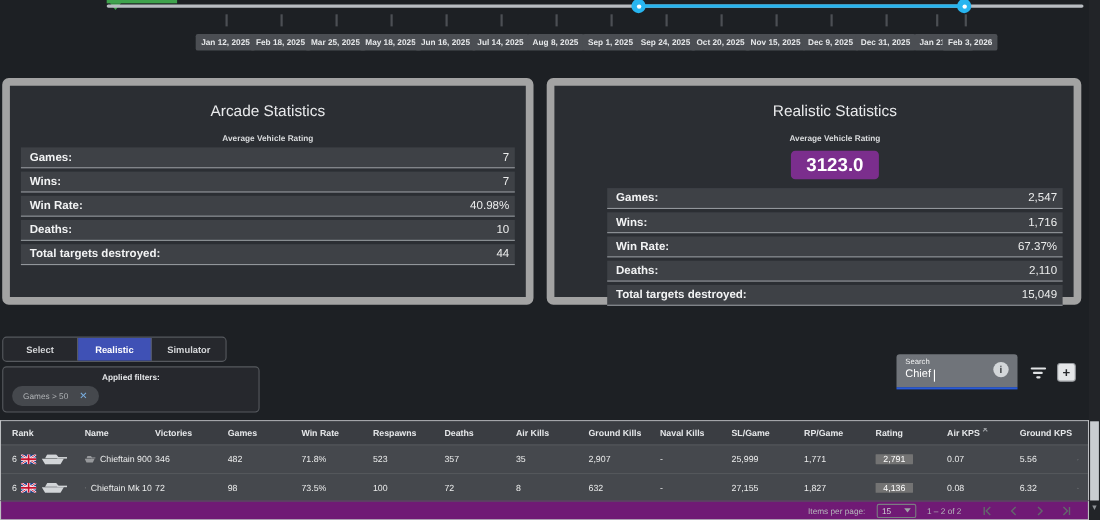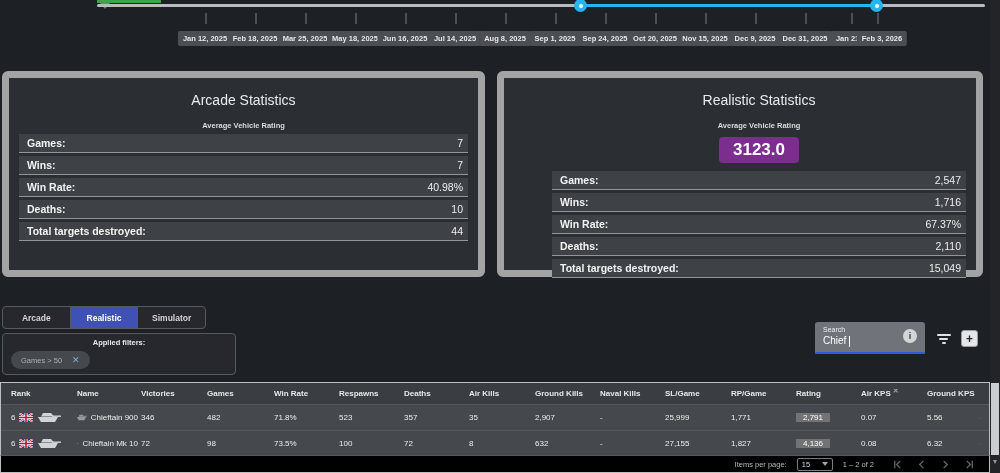--- a/index.html
+++ b/index.html
@@ -75,21 +75,21 @@
   .thead .cell { font-weight:700; color:#e6e8ea; }
   .col-rank{width:70px; padding-left:10px;} .col-name{width:67px; padding-left:6px;}
   .col-v{width:66px}.col-g{width:67px}.col-wr{width:65px}.col-rs{width:65px}.col-d{width:65px}
   .col-ak{width:66px}.col-gk{width:65px}.col-nk{width:65px}.col-sl{width:66px}.col-rp{width:65px}
   .col-rt{width:65px}.col-akps{width:66px}.col-gkps{width:52px}
   .col-ch{flex:1; display:flex; justify-content:flex-end; padding-right:8px;}
   .rank-cell, .name-cell { display:flex; align-items:center; gap:4px; }
   .remove-col { display:inline-block; color:#9fa2a6; font-size:7px; transform:translateY(-3px); margin-left:2px; }
   .rating-badge { background:#737373; border-radius:3px; color:#fff; padding:2px 7px; font-weight:400; }
   
-  .tfoot { position:absolute; left:0; top:455px; width:990px; height:18px; background:#000000;
+  .tfoot { position:absolute; left:0; top:455px; width:990px; height:18px; background:#701a75;
     border:1px solid #bdbfc2; border-top:1px solid #54575b; display:flex; align-items:center;
     justify-content:flex-end; gap:10px; padding-right:14px; font-size:7.5px; color:#b6b9bc; }
   .pagesize-select { width:36px; height:13px; border:1px solid #7a7d81; border-radius:2px;
     display:flex; align-items:center; justify-content:space-between; padding:0 4px; color:#d2d4d7; }
   .select-caret { width:0; height:0; border-left:3px solid transparent; border-right:3px solid transparent; border-top:4px solid #a0a3a7; }
   .pager { display:flex; gap:13px; margin-left:8px; align-items:center; }
   .pager svg { display:block; }
   
   .scrollbar { position:absolute; right:0; top:0; width:10px; height:473px; background:#222428; }
   .scroll-thumb { position:absolute; left:1px; top:383px; width:8px; height:72px; background:#c9ccd0; }
@@ -193,21 +193,21 @@
         <span class="stat-value">2,110</span>
       </div>
       <div class="stat-row">
         <span class="stat-label">Total targets destroyed:</span>
         <span class="stat-value">15,049</span>
       </div>
     </div>
   </div>
 
   <div class="tabbar">
-    <div class="tab">Arcade</div>
+    <div class="tab">Select</div>
     <div class="tab selected">Realistic</div>
     <div class="tab">Simulator</div>
   </div>
 
   <div class="filterbox">
     <div class="filterbox-label">Applied filters:</div>
     <div class="filter-chip">
       <span class="filter-chip-text">Games &gt; 50</span>
       <span class="filter-chip-x">✕</span>
     </div>

